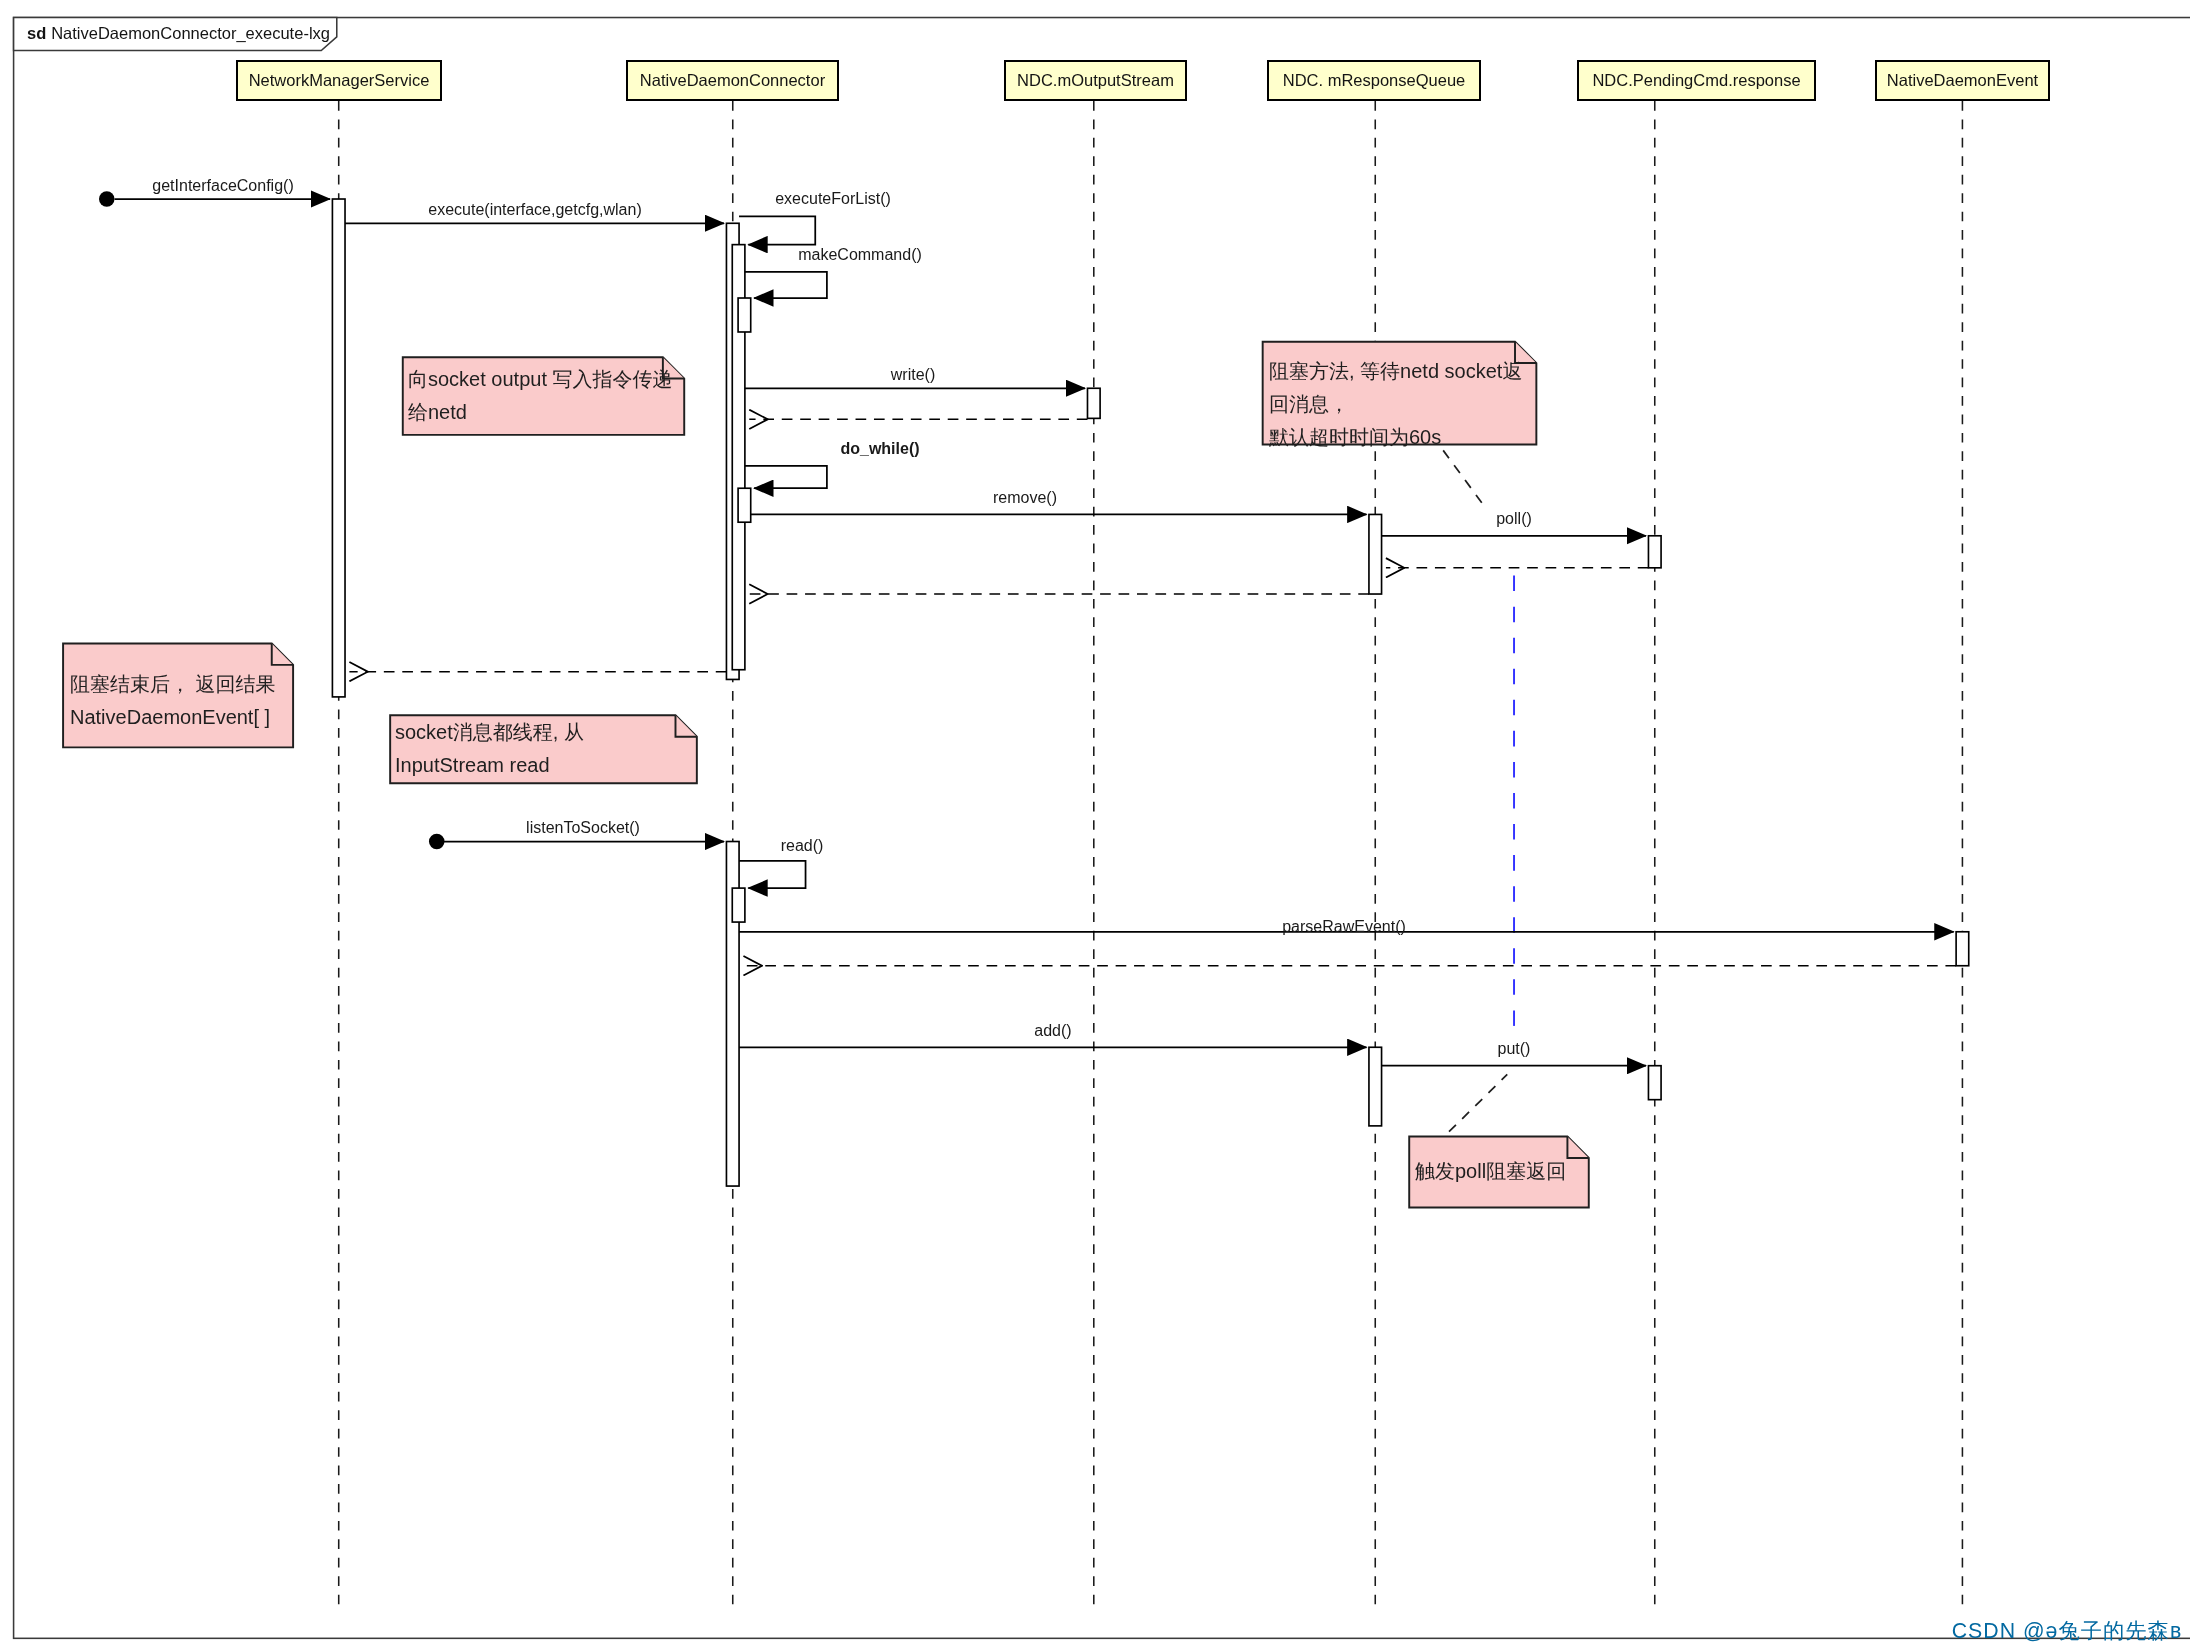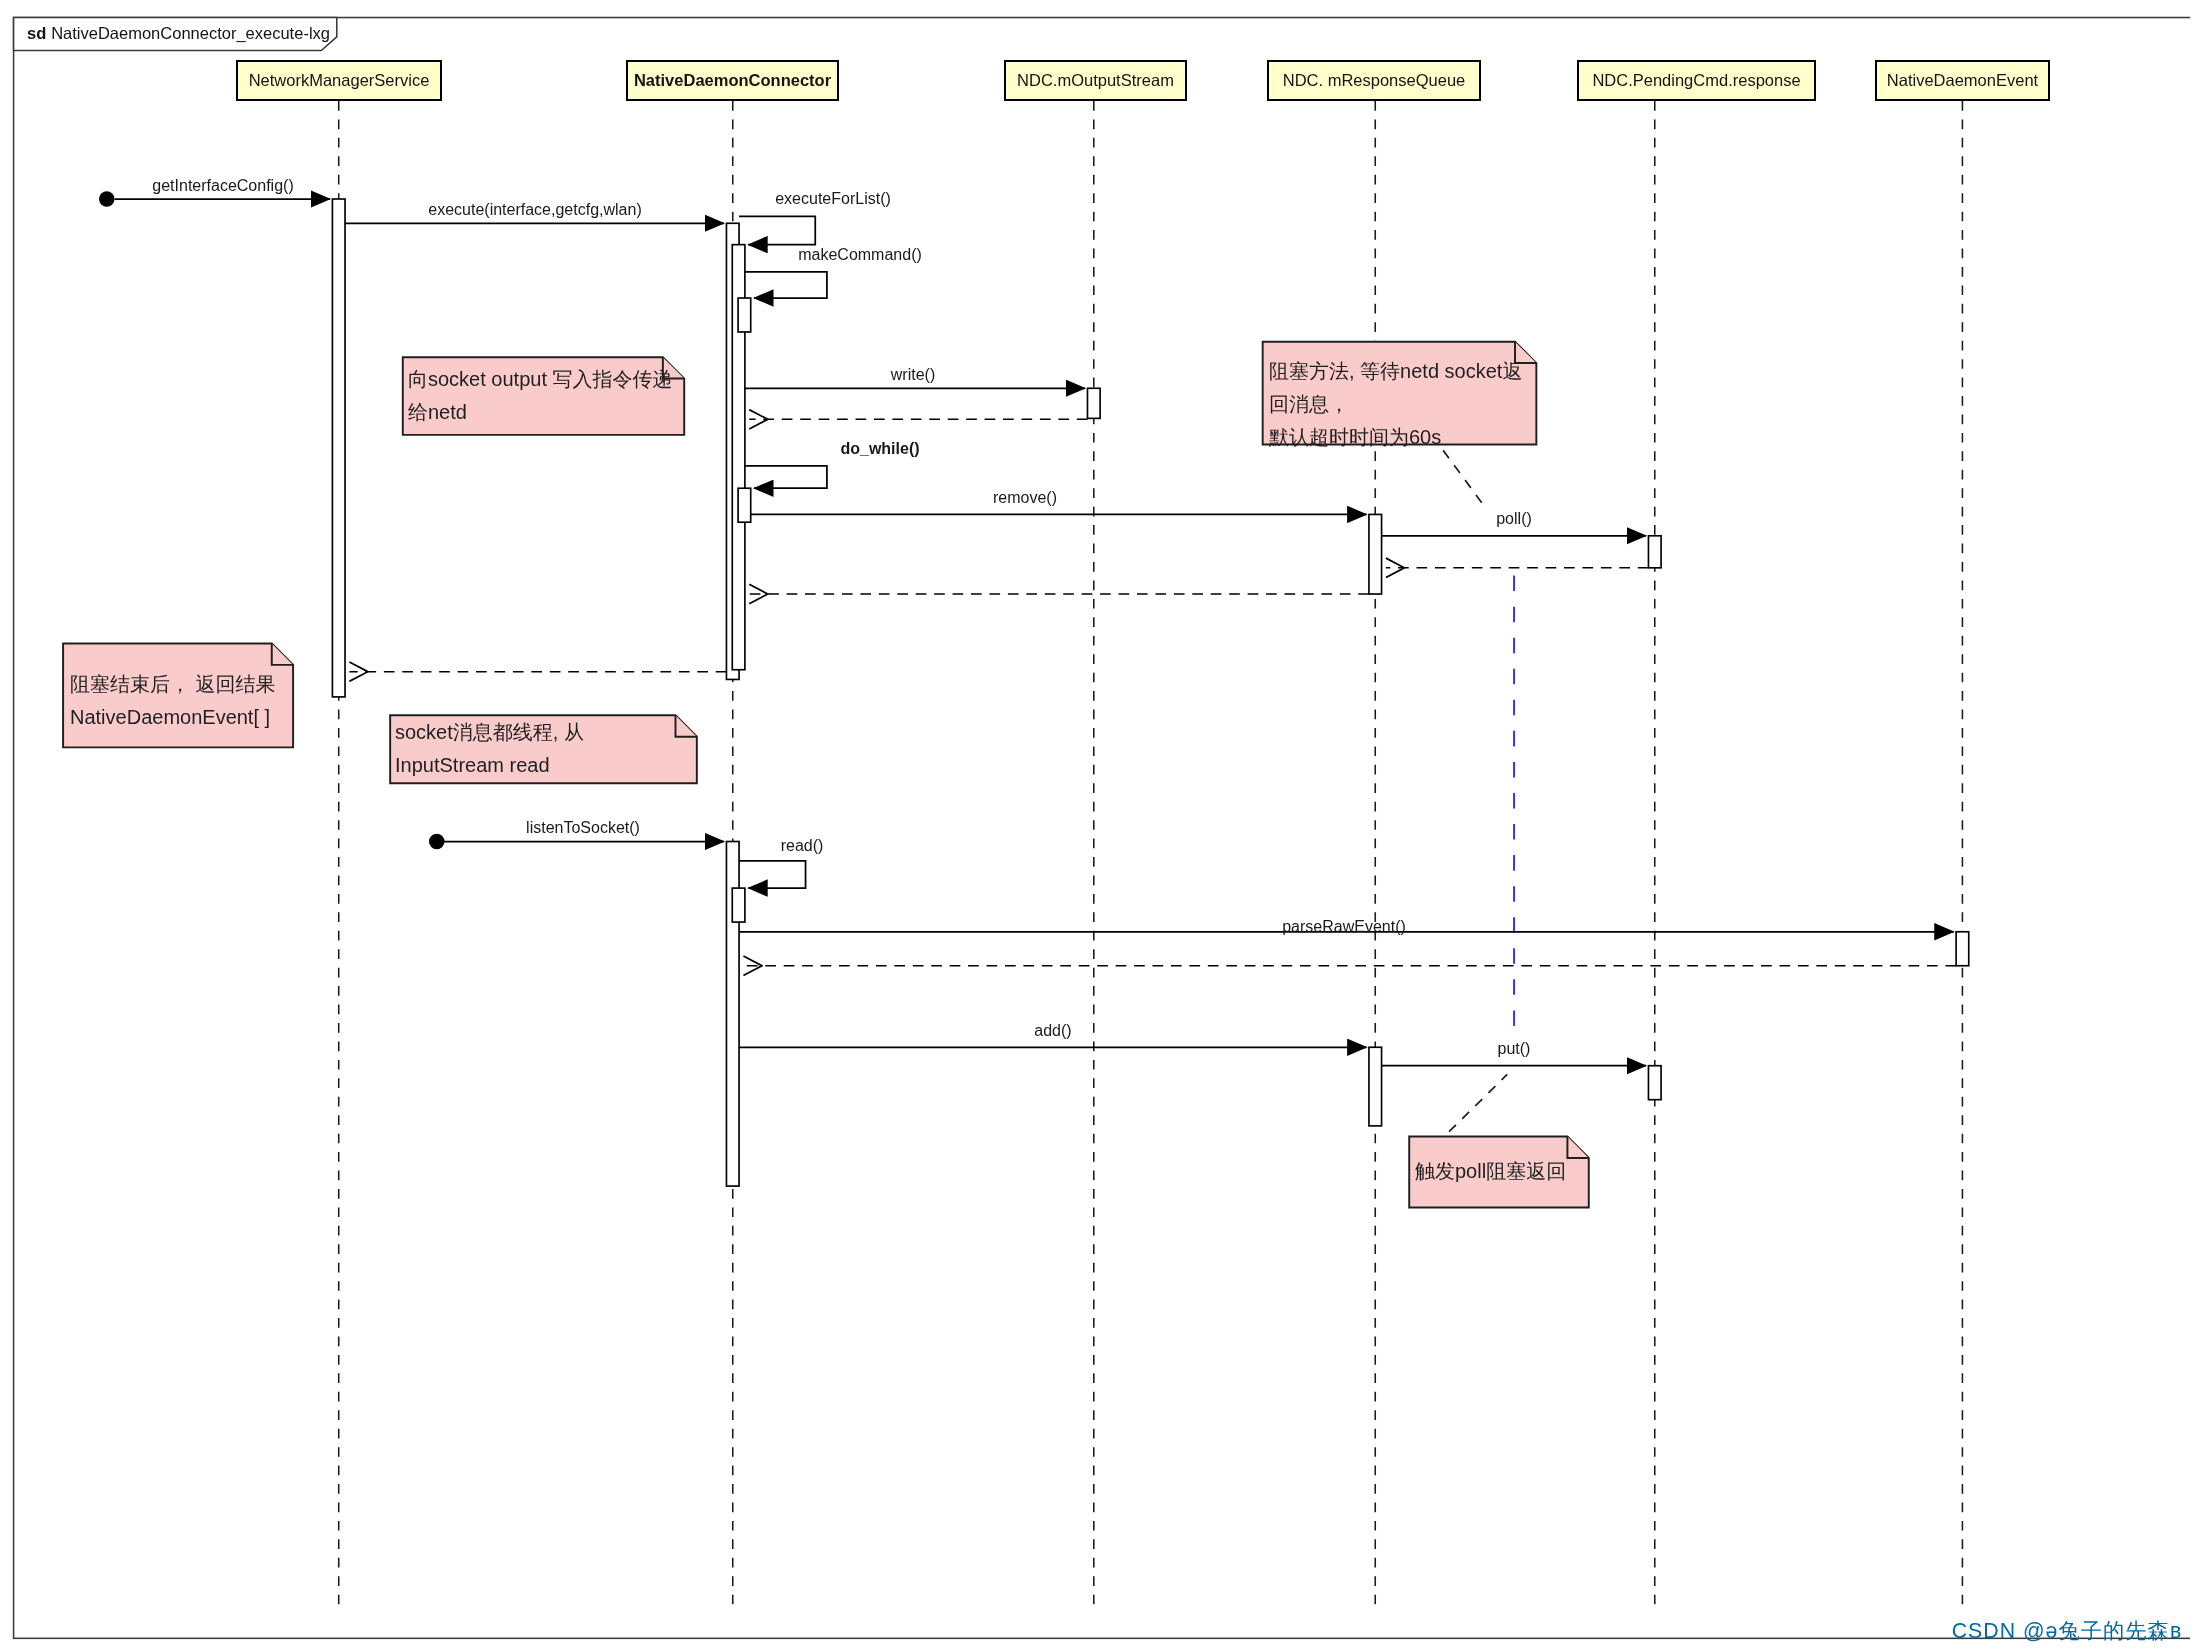--- a/index.html
+++ b/index.html
@@ -128,21 +128,21 @@
     <line class="note-conn" x1="1493" y1="1166" x2="1553" y2="1107"></line>
   </svg>
 
   <div class="tab-label">
     <b>sd</b><span>NativeDaemonConnector_execute-lxg</span>
   </div>
 
   <div class="actor" style="left:236px;width:206px;">
       <span>NetworkManagerService</span>
     </div>
-  <div class="actor" style="left:626px;width:213px;font-weight:bold;">
+  <div class="actor" style="left:626px;width:213px;">
       <span>NativeDaemonConnector</span>
     </div>
   <div class="actor" style="left:1004px;width:183px;">
       <span>NDC.mOutputStream</span>
     </div>
   <div class="actor" style="left:1267px;width:214px;">
       <span>NDC. mResponseQueue</span>
     </div>
   <div class="actor" style="left:1577px;width:239px;">
       <span>NDC.PendingCmd.response</span>

